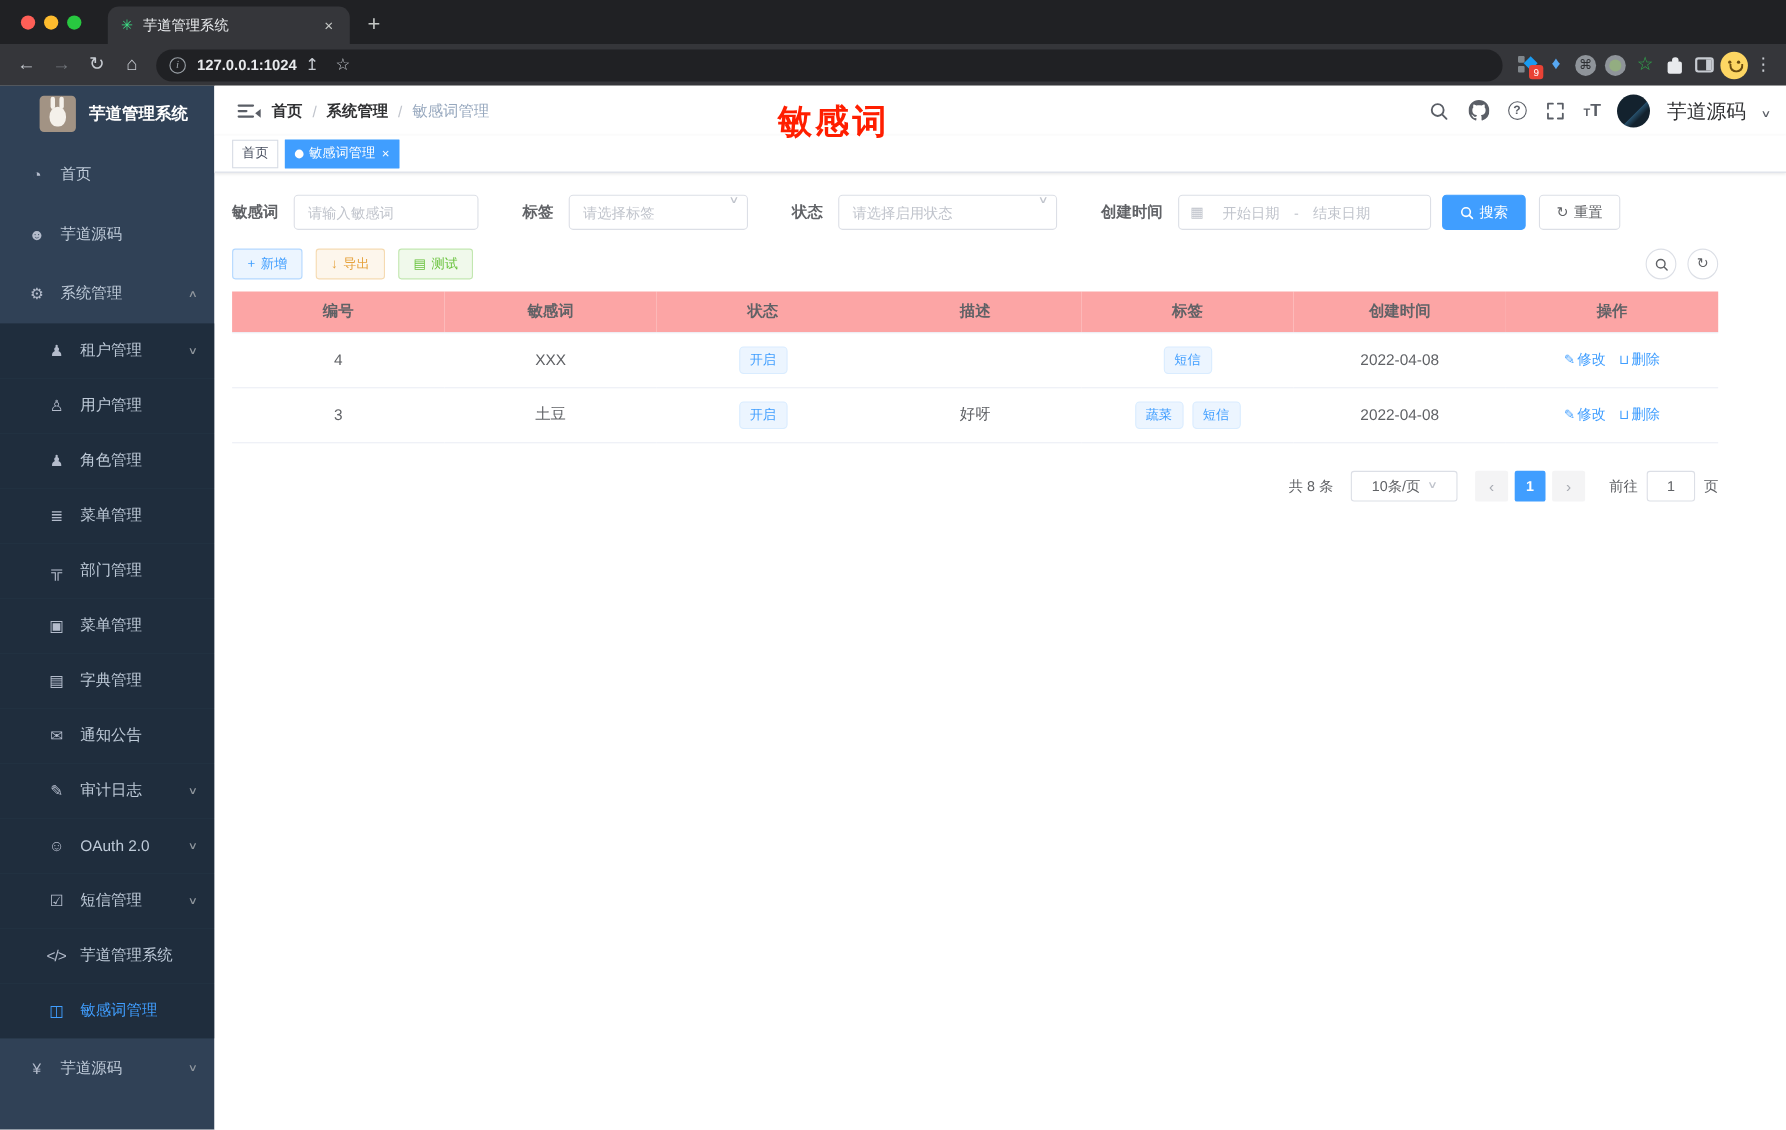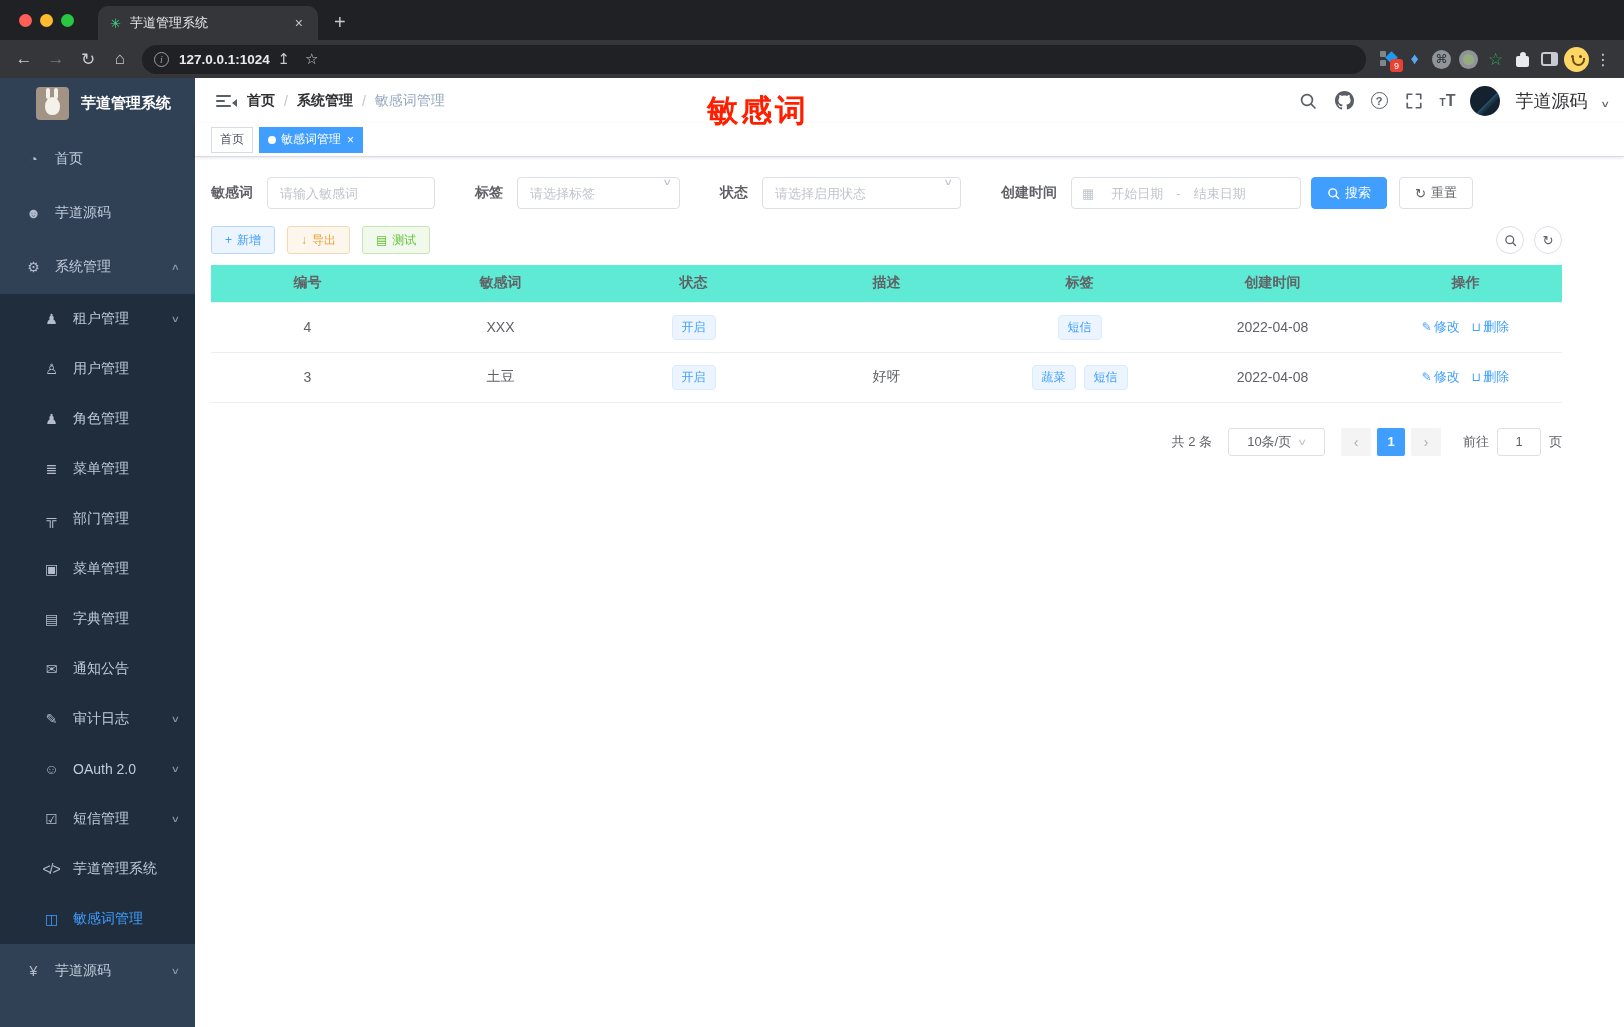--- a/index.html
+++ b/index.html
@@ -109,21 +109,21 @@
 .ric{font-size:13px}
 .btn-row{display:flex;align-items:center;margin-top:17px}
 .btn-mini{height:28px;font-size:12px;padding:0 13px;border-radius:3px;margin-right:12px}
 .btn-plain-blue{background:#ecf5ff;border-color:#b3d8ff;color:#409eff}
 .btn-plain-yellow{background:#fdf6ec;border-color:#f5dab1;color:#e6a23c}
 .btn-plain-green{background:#f0f9eb;border-color:#c2e7b0;color:#67c23a}
 .circle-btns{margin-left:auto;display:flex;gap:10px}
 .cbtn{width:28px;height:28px;border-radius:50%;border:1px solid #dcdfe6;background:#fff;color:#606266;display:flex;align-items:center;justify-content:center;cursor:pointer;font-size:13px}
 
 table{width:100%;border-collapse:collapse;margin-top:11px;table-layout:fixed}
-thead th{background:#5eead4;color:#606266;font-weight:600;font-size:14px;height:37px;border-bottom:1px solid #ebeef5;text-align:center}
+thead th{background:#fca5a5;color:#606266;font-weight:600;font-size:14px;height:37px;border-bottom:1px solid #ebeef5;text-align:center}
 tbody td{height:50px;border-bottom:1px solid #ebeef5;text-align:center;color:#606266;font-size:14px}
 .el-tag{display:inline-block;height:25px;line-height:23px;padding:0 9px;border:1px solid #d9ecff;background:#ecf5ff;color:#409eff;border-radius:4px;font-size:12px;margin:0 4px}
 .oplink{color:#409eff;font-size:13px;cursor:pointer;margin:0 6px;white-space:nowrap}
 .opico{font-size:12px;margin-right:2px}
 
 .pagination{display:flex;align-items:center;justify-content:flex-end;margin-top:25px;color:#606266;font-size:13px}
 .pg-total{margin-right:16px}
 .pg-size{width:97px;height:28px;border:1px solid #dcdfe6;border-radius:3px;display:flex;align-items:center;justify-content:center;gap:8px;cursor:pointer;background:#fff}
 .pg-nav{width:30px;height:28px;background:#f4f4f5;border-radius:2px;border:none;color:#a8abb2;font-size:14px;display:flex;align-items:center;justify-content:center;cursor:pointer;margin-left:16px}
 .pg-page{width:28px;height:28px;background:#409eff;color:#fff;border-radius:2px;border:none;font-size:13px;display:flex;align-items:center;justify-content:center;cursor:pointer;margin-left:6px;font-weight:600}
@@ -426,21 +426,21 @@
               <td><span class="el-tag">开启</span></td>
               <td>好呀</td>
               <td><span class="el-tag">蔬菜</span><span class="el-tag">短信</span></td>
               <td>2022-04-08</td>
               <td><a class="oplink"><span class="opico">✎</span><span>修改</span></a><a class="oplink"><span class="opico">⊔</span><span>删除</span></a></td>
             </tr>
           </tbody>
       </table>
 
       <div class="pagination">
-        <span class="pg-total">共 2 条</span>
+        <span class="pg-total">共 8 条</span>
         <span class="pg-size">
           <span>10条/页</span>
           <span class="sel-arrow" style="position:static">∨</span>
         </span>
         <button class="pg-nav">‹</button>
         <button class="pg-page">1</button>
         <button class="pg-nav next">›</button>
         <span class="pg-goto">前往</span>
         <input class="pg-input" value="1" style="">
         <span>页</span>

